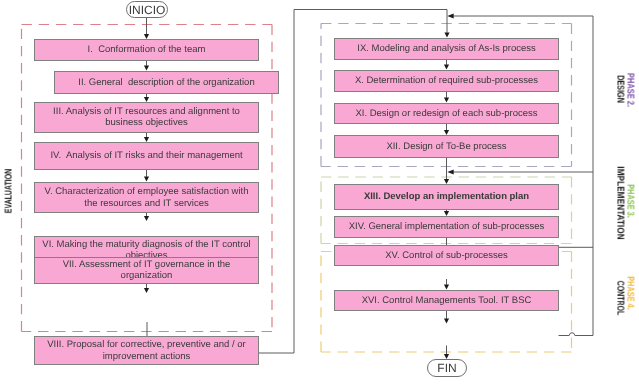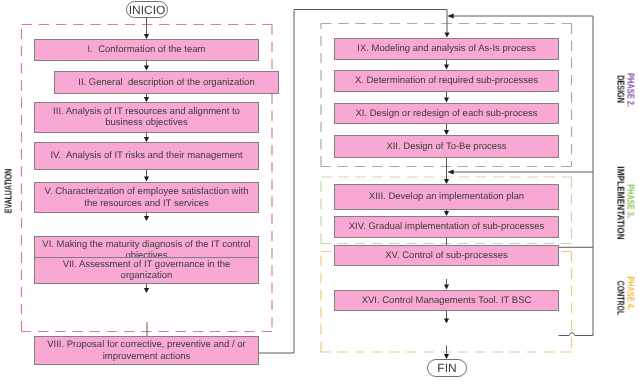--- a/index.html
+++ b/index.html
@@ -28,21 +28,21 @@
   #b-vi  {top:236px;  height:28px;}
   #b-vii {top:256.5px;height:26.5px;}
   #b-viii{top:293px;  height:29px;margin-top:43px;}
 
   
   .rcol{left:334px;width:225px;}
   #b-ix   {top:37.5px; height:21.5px;}
   #b-x    {top:69.5px; height:21.5px;}
   #b-xi   {top:102.5px;height:21px;}
   #b-xii  {top:135px;  height:23px;}
-  #b-xiii {top:184px;  height:26px;}
+  #b-xiii {top:184px;  height:26px;font-weight:bold;}
   #b-xiv  {top:216px;  height:21.5px;}
   #b-xv   {top:245px;height:20.5px;text-align:right;}
   #b-xvi  {top:289.5px;height:20.5px;}
   #b-xvii {top:323.5px;height:22px;}
 
   #start-terminator{left:126px;top:1px;width:42px;height:17px;}
   #end-terminator  {left:427px;top:359px;width:40px;height:18px;}
 
   #lbl-evaluation    {left:9px;    top:191.3px;transform:translate(-50%,-50%) rotate(-90deg) scaleX(0.722);color:#1a1a1a;}
   #lbl-phase2        {left:630.4px;top:90.2px; transform:translate(-50%,-50%) rotate(90deg)  scaleX(0.774);color:#7b52a8;}
@@ -152,21 +152,21 @@
   <div class="box lcol" id="b-iv">IV.  Analysis of IT risks and their management</div>
   <div class="box lcol" id="b-vi">VI. Making the maturity diagnosis of the IT control objectives</div>
   <div class="box lcol" id="b-vii">VII. Assessment of IT governance in the organization</div>
   <div class="box lcol" id="b-viii">VIII. Proposal for corrective, preventive and / or improvement actions</div>
 
   <div class="box rcol" id="b-x">X. Determination of required sub-processes</div>
   <div class="box rcol" id="b-ix">IX. Modeling and analysis of As-Is process</div>
   <div class="box rcol" id="b-xi">XI. Design or redesign of each sub-process</div>
   <div class="box rcol" id="b-xii">XII. Design of To-Be process</div>
   <div class="box rcol" id="b-xiii">XIII. Develop an implementation plan</div>
-  <div class="box rcol" id="b-xiv">XIV. Gradual implementation of sub-processes</div>
+  <div class="box rcol" id="b-xiv">XIV. General implementation of sub-processes</div>
   <div class="box rcol" id="b-xv">XV. Control of sub-processes</div>
   <div class="box rcol" id="b-xvi">XVI. Control Managements Tool. IT BSC</div>
 
   <div class="term" id="start-terminator">INICIO</div>
   <div class="term" id="end-terminator">FIN</div>
 
   <div class="vlabel" id="lbl-evaluation">EVALUATION</div>
   <div class="vlabel" id="lbl-phase2">PHASE 2.</div>
   <div class="vlabel" id="lbl-design">DESIGN</div>
   <div class="vlabel" id="lbl-phase3">PHASE 3.</div>

